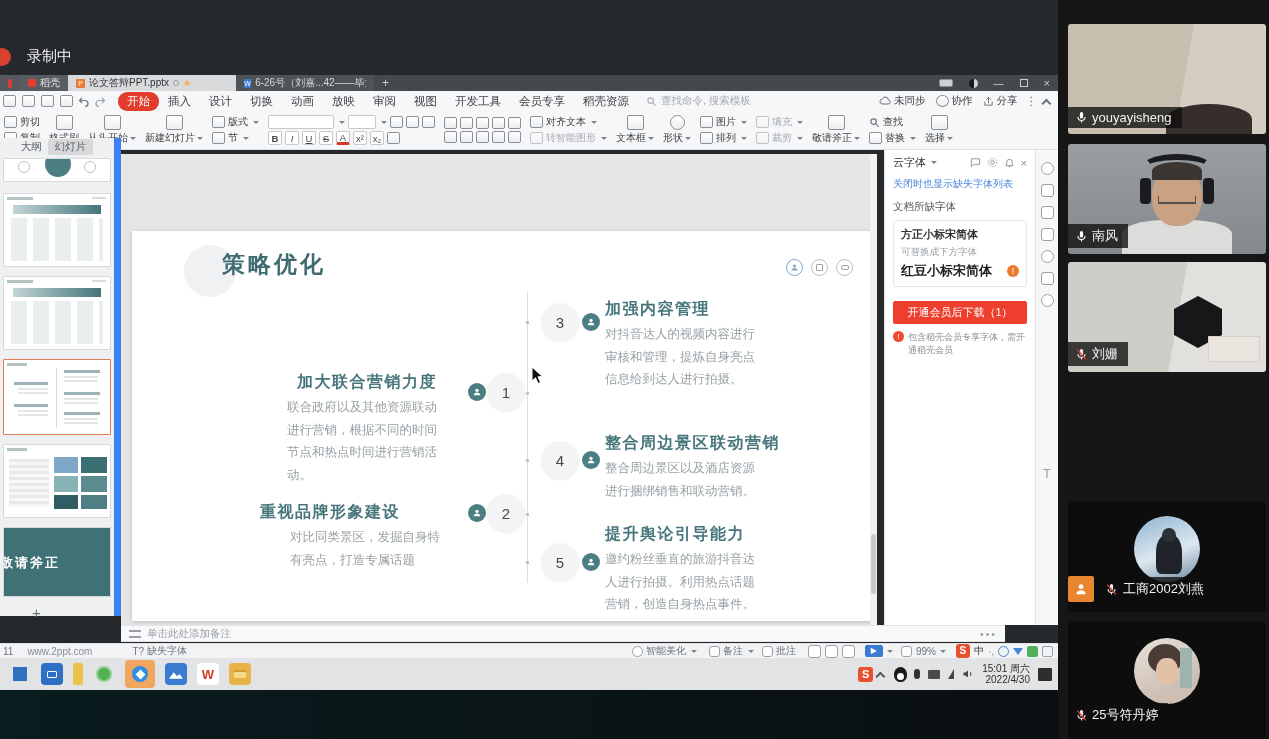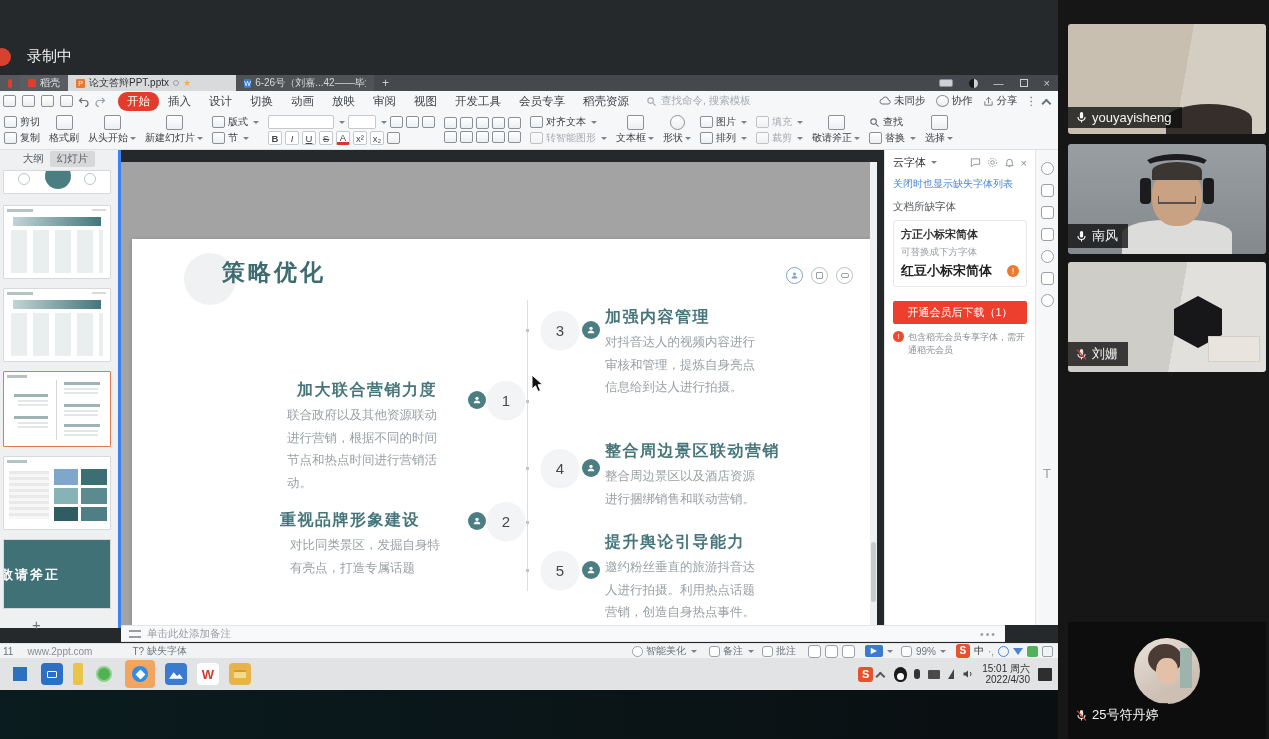--- a/index.html
+++ b/index.html
@@ -18,23 +18,23 @@
   .lbl{font-size:10px;color:#3d4043;white-space:nowrap}
   .dim{color:#a7abb0}
   .car{width:0;height:0;border:3px solid transparent;border-top-color:#7d8288;margin:3px 0 0 2px}
   .gi{display:inline-block;width:13px;height:12px;border:1px solid #8b9096;border-radius:2px;background:linear-gradient(#ffffff,#eceef0)}
   .gi.big{width:17px;height:15px}
   .bigbtn{display:flex;flex-direction:column;align-items:center;gap:1px}
   .stack{display:flex;flex-direction:column;gap:2px;justify-content:space-between}
   .mini{display:flex;align-items:center;gap:3px}
   .fbx{display:flex;align-items:center;justify-content:center;width:14px;height:14px;border:1px solid #c6c9cc;border-radius:2px;background:#fff;font-size:9.5px;color:#44484c}
   
-  .leftpanel{left:0;top:150px;width:121px;height:478px;background:#eef0f1;border-right:3px solid #3b82f6}
+  .leftpanel{left:0;top:138px;width:121px;height:478px;background:#eef0f1;border-right:7px solid #3b82f6}
   .thumb{position:absolute;left:3px;width:108px;background:#fff;border:1px solid #d7d9db;border-radius:1px;overflow:hidden}
-  .canvas{left:121px;top:162px;width:756px;height:475px;background:#a3a3a3}
+  .canvas{left:121px;top:154px;width:756px;height:475px;background:#e5e5e5}
   .slide{position:absolute;left:11px;top:77px;width:745px;height:390px;background:#fff;box-shadow:0 1px 4px rgba(0,0,0,.18)}
   .iheading{font-size:16px;font-weight:bold;color:#46767b;letter-spacing:1.5px;white-space:nowrap}
   .ibody{font-size:12.5px;color:#99a1a5;line-height:22.5px}
   .ncirc{position:absolute;width:38px;height:38px;border-radius:50%;background:#f3f4f5;box-shadow:0 1px 2px rgba(0,0,0,.08);display:flex;align-items:center;justify-content:center;font-size:15px;color:#45494c}
   .tcirc{position:absolute;width:18px;height:18px;border-radius:50%;background:#4b7e83;display:flex;align-items:center;justify-content:center}
   .ldot{position:absolute;width:3px;height:3px;background:#c2c5c7}
   .fontpanel{left:884px;top:150px;width:151px;height:475px;background:#fff;border-left:1px solid #e2e4e6;font-size:11px;color:#44484c}
   .iconstrip{left:1035px;top:150px;width:23px;height:475px;background:#f6f7f8;border-left:1px solid #e2e4e6;display:flex;flex-direction:column;align-items:center;padding-top:12px;gap:9px}
   .si{width:13px;height:13px;border:1px solid #9aa0a6;border-radius:3px;background:#fff}
   .notesbar{left:121px;top:625px;width:884px;height:17px;background:#f8f9fa;border-top:1px solid #e3e5e7;border-bottom:1px solid #e3e5e7;display:flex;align-items:center;gap:6px;padding:0 8px;font-size:10.5px;color:#9a9ea3}
@@ -418,21 +418,21 @@
             <svg width="10" height="10" viewBox="0 0 24 24">
               <circle cx="12" cy="8" r="4" fill="#fff"></circle>
               <path d="M4 20c0-4.4 3.6-7 8-7s8 2.6 8 7z" fill="#fff"></path>
             </svg>
           </div>
         <div class="iheading" style="position:absolute;left:473px;top:202px">整合周边景区联动营销</div>
         <div class="ibody" style="position:absolute;left:473px;top:226px;width:158px">整合周边景区以及酒店资源进行捆绑销售和联动营销。</div>
       </div>
 
       <div>
-        <div class="iheading" style="position:absolute;left:128px;top:271px;width:180px;text-align:center">重视品牌形象建设</div>
+        <div class="iheading" style="position:absolute;left:128px;top:271px;width:180px;text-align:left">重视品牌形象建设</div>
         <div class="ibody" style="position:absolute;left:158px;top:295px;width:152px">对比同类景区，发掘自身特有亮点，打造专属话题</div>
         <div class="tcirc" style="left:336px;top:273px">
             <svg width="10" height="10" viewBox="0 0 24 24">
               <circle cx="12" cy="8" r="4" fill="#fff"></circle>
               <path d="M4 20c0-4.4 3.6-7 8-7s8 2.6 8 7z" fill="#fff"></path>
             </svg>
           </div>
         <div class="ncirc" style="left:355px;top:263px">
             <span>2</span>
           </div>
@@ -653,20 +653,43 @@
       <svg width="13" height="13" viewBox="0 0 24 24">
           <rect x="9" y="2" width="6" height="12" rx="3" fill="#fff"></rect>
           <path d="M5.5 11a6.5 6.5 0 0 0 13 0" fill="none" stroke="#fff" stroke-width="2"></path>
           <line x1="12" y1="17.5" x2="12" y2="21" stroke="#fff" stroke-width="2"></line>
         </svg>
       <span class="pname">南风</span>
     </div>
   </div>
 
 
+  <div class="tile" style="top:502px">
+    <div class="avatar" style="background:linear-gradient(160deg,#8fb3d1,#dce8f0 55%,#6a86a0)">
+      <div style="position:absolute;left:22px;top:18px;width:26px;height:40px;border-radius:45% 45% 20% 20%;background:#20242a"></div>
+      <div style="position:absolute;left:28px;top:12px;width:14px;height:14px;border-radius:50%;background:#2c3138"></div>
+    </div>
+    <div class="namebar" style="left:0;bottom:10px;background:transparent;padding:0;gap:0">
+      <span style="width:26px;height:26px;background:#e8862f;border-radius:2px;display:flex;align-items:center;justify-content:center;margin-right:4px">
+        <svg width="14" height="14" viewBox="0 0 24 24">
+            <circle cx="12" cy="8" r="4" fill="#fff"></circle>
+            <path d="M4 21c0-4.4 3.6-7 8-7s8 2.6 8 7z" fill="#fff"></path>
+          </svg>
+      </span>
+      <span class="row" style="background:rgba(14,14,14,.78);padding:3px 10px 3px 7px;gap:5px">
+        <svg width="13" height="13" viewBox="0 0 24 24">
+            <rect x="9" y="2" width="6" height="12" rx="3" fill="#e8e8e8"></rect>
+            <path d="M5.5 11a6.5 6.5 0 0 0 13 0" fill="none" stroke="#e8e8e8" stroke-width="2"></path>
+            <line x1="12" y1="17.5" x2="12" y2="21" stroke="#e8e8e8" stroke-width="2"></line>
+            <line x1="4" y1="3" x2="20" y2="21" stroke="#e23b30" stroke-width="2.6"></line>
+          </svg>
+        <span class="pname">工商2002刘燕</span>
+      </span>
+    </div>
+  </div>
 
   <div class="tile" style="top:622px;height:117px">
     <div class="avatar" style="top:16px;background:linear-gradient(150deg,#e9e2da,#cdbfb4 70%)">
       <div style="position:absolute;left:14px;top:6px;width:34px;height:30px;border-radius:50%;background:#4a3c34"></div>
       <div style="position:absolute;left:22px;top:20px;width:22px;height:26px;border-radius:45%;background:#e3c1a8"></div>
       <div style="position:absolute;right:8px;top:10px;width:12px;height:40px;background:#9fb3ad"></div>
     </div>
     <div class="namebar" style="bottom:12px">
       <svg width="13" height="13" viewBox="0 0 24 24">
           <rect x="9" y="2" width="6" height="12" rx="3" fill="#e8e8e8"></rect>

